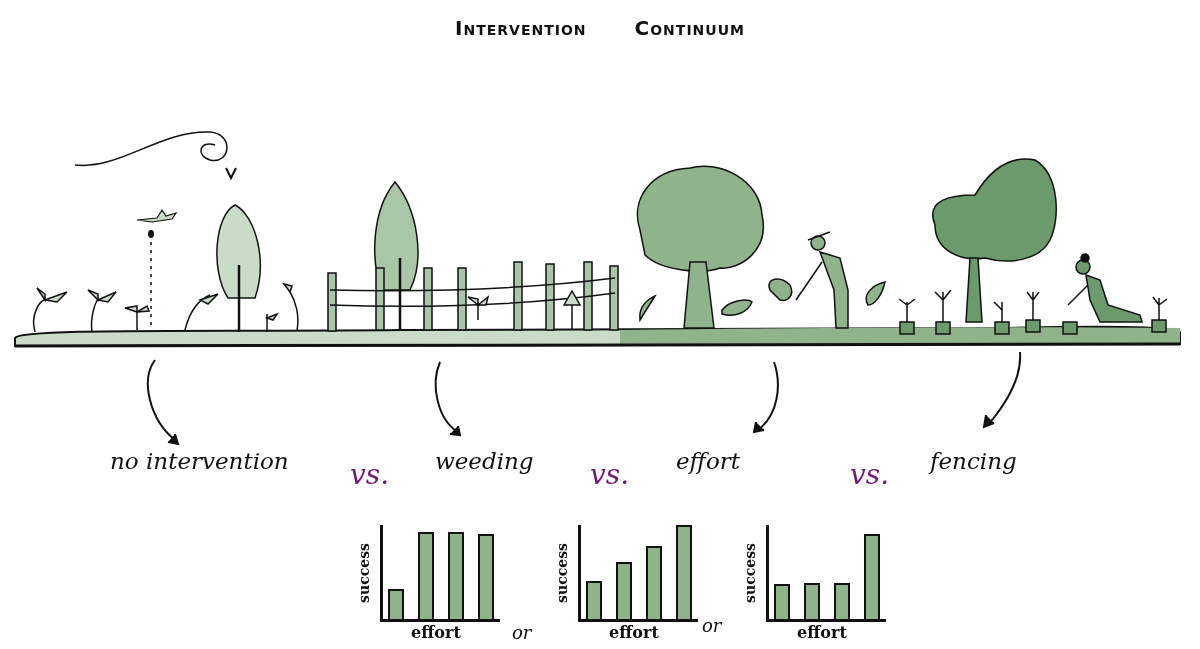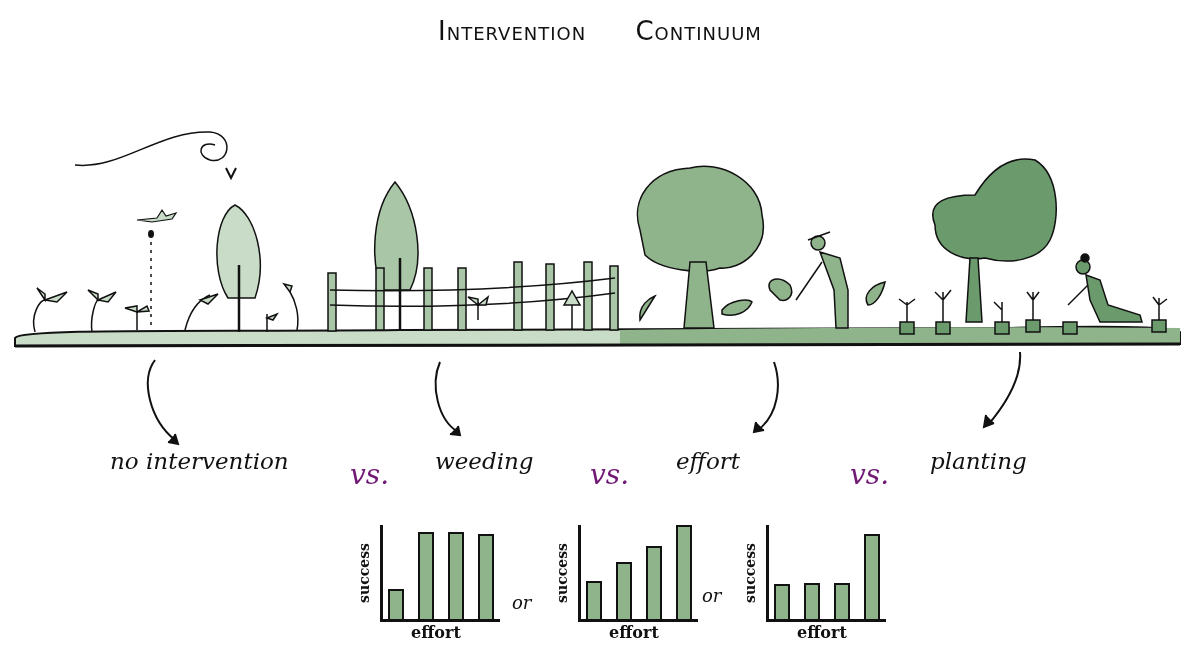--- a/index.html
+++ b/index.html
@@ -1,28 +1,28 @@
 <!DOCTYPE html>
 <html><head>
 <meta charset="utf-8">
 <style>
   html, body { margin: 0; padding: 0; background: #ffffff; }
   body { width: 1200px; height: 649px; position: relative; overflow: hidden;
          font-family: "DejaVu Sans", sans-serif; color: #111; }
   .title { position: absolute; top: 16px; left: 0; width: 1200px; text-align: center;
-           font-family: "DejaVu Sans", sans-serif; font-size: 26px; font-weight: normal;
+           font-family: "DejaVu Sans", sans-serif; font-size: 20px; font-weight: bold;
            letter-spacing: 1px; font-variant: small-caps; }
   .title span { margin: 0 20px; }
   svg.scene { position: absolute; left: 0; top: 0; }
   .label { position: absolute; font-family: "DejaVu Serif", serif; font-style: italic;
            font-size: 23px; color: #111; white-space: nowrap; }
   .vs { position: absolute; font-family: "DejaVu Serif", serif; font-style: italic;
         font-size: 28px; color: #701a75; }
   .or { position: absolute; font-family: "DejaVu Serif", serif; font-style: italic;
-        font-size: 18px; color: #111; }
+        font-size: 18px; color: #111; margin-top: 30px; }
   .chart { position: absolute; width: 140px; height: 130px; }
   .chart .axis-y { position: absolute; left: 32px; top: 10px; width: 3px; height: 96px; background: #111; }
   .chart .axis-x { position: absolute; left: 32px; top: 104px; width: 120px; height: 3px; background: #111; }
   .chart .ylabel { position: absolute; left: -14px; top: 50px; transform: rotate(-90deg);
                    font-family: "DejaVu Serif", serif; font-size: 14px; font-weight: bold; }
   .chart .xlabel { position: absolute; left: 63px; top: 108px;
                    font-family: "DejaVu Serif", serif; font-size: 16px; font-weight: bold; }
   .chart .bars { position: absolute; left: 40px; top: 10px; width: 112px; height: 94px;
                  display: flex; align-items: flex-end; gap: 14px; }
   .chart .bar { width: 12px; background: #8fb38a; border: 2px solid #111; border-bottom: none; }
@@ -140,21 +140,21 @@
     <path d="M986 415 l-2 12 l10 -4" fill="#111"></path>
   </g>
 </svg>
 
 <div class="label" style="left:110px; top:448px;">no intervention</div>
 <div class="vs" style="left:350px; top:458px;">vs.</div>
 <div class="label" style="left:435px; top:448px;">weeding</div>
 <div class="vs" style="left:590px; top:458px;">vs.</div>
 <div class="label" style="left:676px; top:448px;">effort</div>
 <div class="vs" style="left:850px; top:458px;">vs.</div>
-<div class="label" style="left:930px; top:448px;">planting</div>
+<div class="label" style="left:930px; top:448px;">fencing</div>
 
 <div class="chart" style="left:348px; top:515px;">
   <div class="ylabel">success</div>
   <div class="axis-y"></div>
   <div class="axis-x"></div>
   <div class="bars">
     <div class="bar" style="height:30%"></div>
     <div class="bar" style="height:90%"></div>
     <div class="bar" style="height:90%"></div>
     <div class="bar" style="height:88%"></div>

